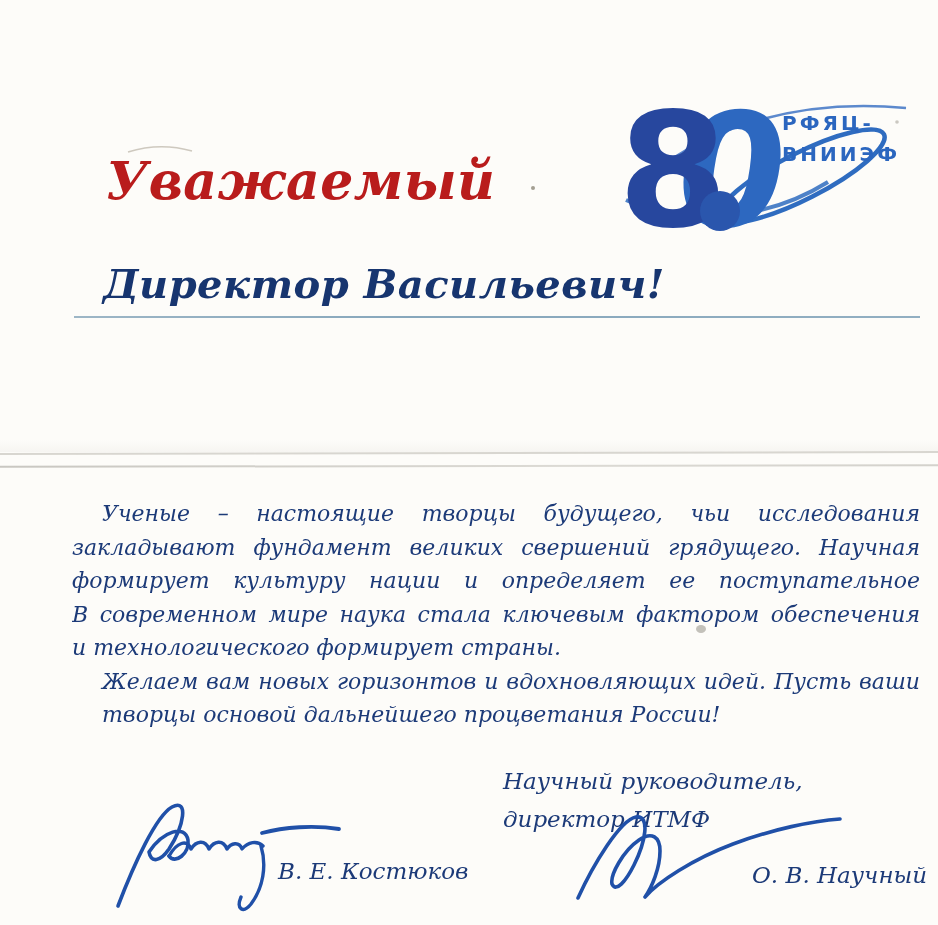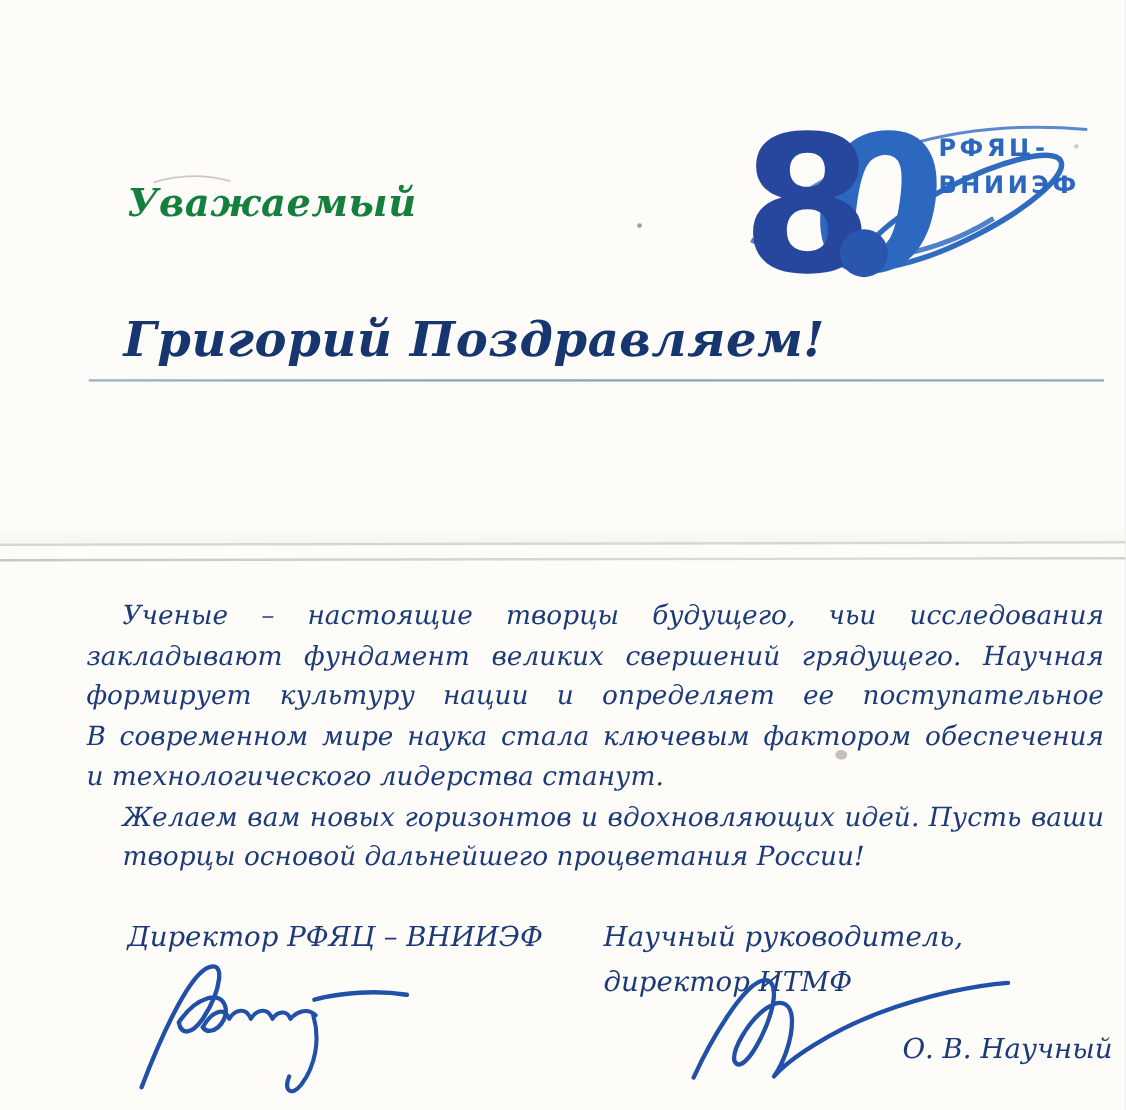--- a/index.html
+++ b/index.html
@@ -6,22 +6,22 @@
   .page {
     position:relative;
     width:938px; height:925px;
     background:#fdfcf9;
     overflow:hidden;
     font-family:"DejaVu Serif", serif;
   }
   
   .salutation {
     position:absolute; left:106px; top:150px;
-    font-size:32px; font-weight:bold; font-style:italic;
-    color:#15803d; letter-spacing:0.5px;
+    font-size:52px; font-weight:bold; font-style:italic;
+    color:#b91c1c; letter-spacing:0.5px;
   }
   .recipient {
     position:absolute; left:103px; top:260px;
     font-size:40px; font-weight:bold; font-style:italic;
     color:#17356f; letter-spacing:0.5px;
   }
   .divider {
     position:absolute; left:74px; top:316px;
     width:846px; height:2px;
     background:linear-gradient(to right,#9db6c6,#87a7bc 40%,#92afc2);
@@ -98,52 +98,52 @@
     </g>
 
     <text class="logo-digit" x="4" y="154" fill="#27479e">8</text>
 
     <circle cx="106" cy="139" r="20" fill="#2a56ad"></circle>
 
     <text class="logo-org-text" x="168" y="58">РФЯЦ-</text>
     <text class="logo-org-text" x="168" y="89">ВНИИЭФ</text>
   </svg>
 
-  <div class="recipient">Григорий Поздравляем!</div>
+  <div class="recipient">Директор Васильевич!</div>
   <div class="divider"></div>
 
   <div class="fold-shadow"></div>
   <div class="fold1"></div>
   <div class="fold2"></div>
 
   <div class="body-block">
     <div class="ln indent fill">Ученые – настоящие творцы будущего, чьи исследования сегодняшнего дня</div>
     <div class="ln fill">закладывают фундамент великих свершений грядущего. Научная мысль</div>
     <div class="ln fill">формирует культуру нации и определяет ее поступательное движение вперед.</div>
     <div class="ln fill">В современном мире наука стала ключевым фактором обеспечения суверенитета</div>
-    <div class="ln">и технологического лидерства станут.</div>
+    <div class="ln">и технологического формирует страны.</div>
     <div class="ln indent fill">Желаем вам новых горизонтов и вдохновляющих идей. Пусть ваши достижения</div>
     <div class="ln indent">творцы основой дальнейшего процветания России!</div>
   </div>
 
-  <div class="sig-title l1">Директор РФЯЦ – ВНИИЭФ</div>
   <div class="sig-title r1">Научный руководитель,</div>
   <div class="sig-title r2">директор ИТМФ</div>
 
   <svg class="sig-svg k" viewBox="0 0 250 125">
     <path class="sig-stroke" stroke-width="3.6" d="M 6,112 C 22,70 44,22 60,13 C 77,4 72,32 57,55 C 48,68 39,69 37,58 C 51,37 73,30 76,46 C 78,59 63,71 57,62"></path>
     <path class="sig-stroke" stroke-width="3.4" d="M 57,62 C 65,48 75,45 79,55 C 84,47 93,45 97,55 C 102,47 111,45 115,55 C 119,49 127,47 130,55 C 136,48 145,46 151,52"></path>
     <path class="sig-stroke" stroke-width="3.4" d="M 149,52 C 155,72 151,94 139,110 C 131,120 124,115 129,103"></path>
     <path class="sig-stroke" stroke-width="3.8" d="M 150,39 C 172,33 202,31 227,35"></path>
   </svg>
 
   <svg class="sig-svg o" viewBox="0 0 290 92">
     <path class="sig-stroke" stroke-width="3.6" d="M 10,88 C 25,55 52,10 68,7 C 83,5 77,33 66,55 C 58,71 48,83 44,74 C 42,65 55,41 71,30 C 84,21 92,27 92,41 C 92,58 84,77 77,87 C 90,72 125,49 165,34 C 205,19 245,11 272,9"></path>
   </svg>
 
+  <div class="sig-name left">В. Е. Костюков</div>
   <div class="sig-name right">О. В. Научный</div>
 
   <svg class="artifacts">
     <path d="M 128,152 Q 160,142 192,151" fill="none" stroke="#b5ad9f" stroke-width="1.5" opacity="0.65"></path>
     <circle cx="533" cy="188" r="2" fill="#5a523e" opacity="0.55"></circle>
     <ellipse cx="701" cy="629" rx="5" ry="4" fill="#8a857b" opacity="0.5"></ellipse>
     <circle cx="897" cy="122" r="1.8" fill="#9a948a" opacity="0.5"></circle>
   </svg>
 
 </div>

